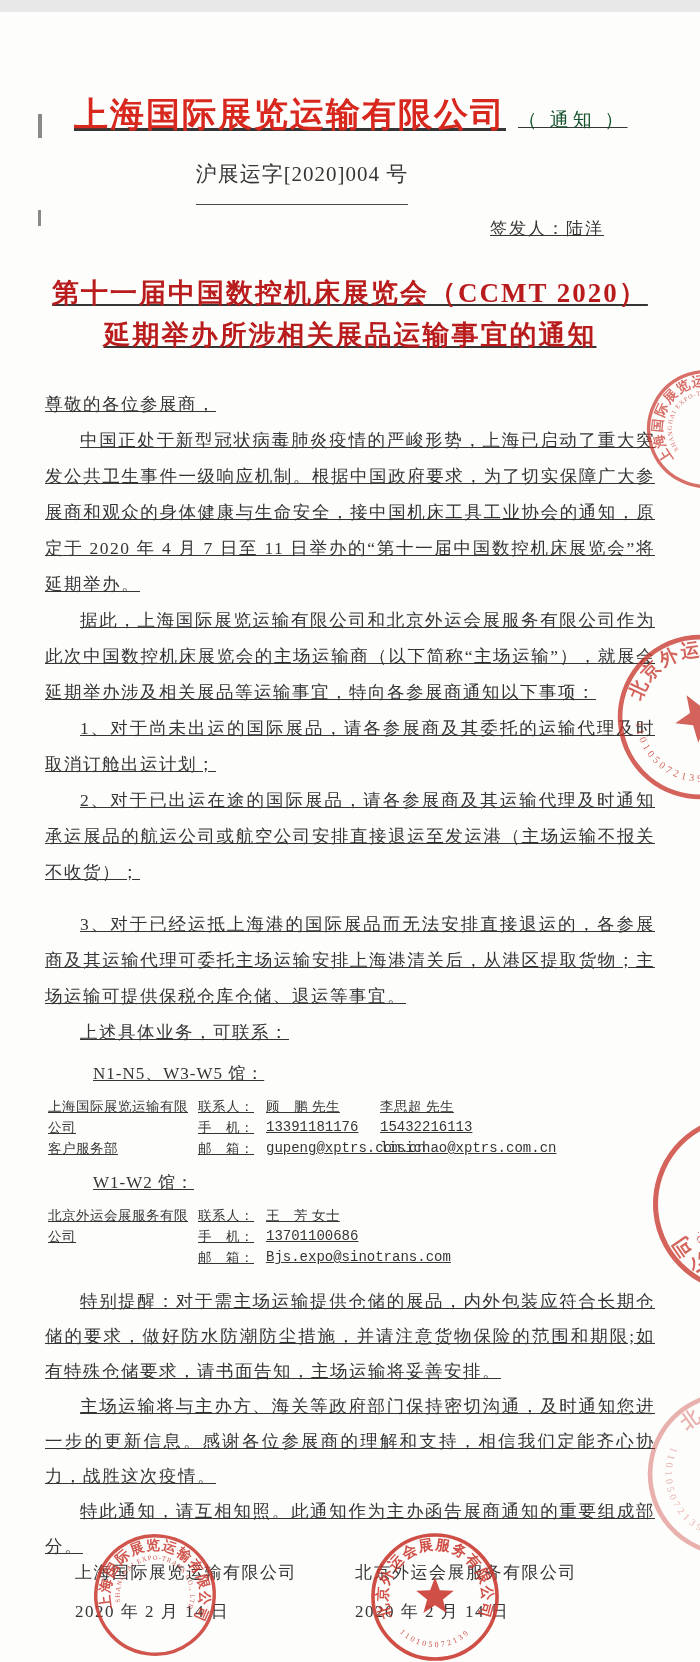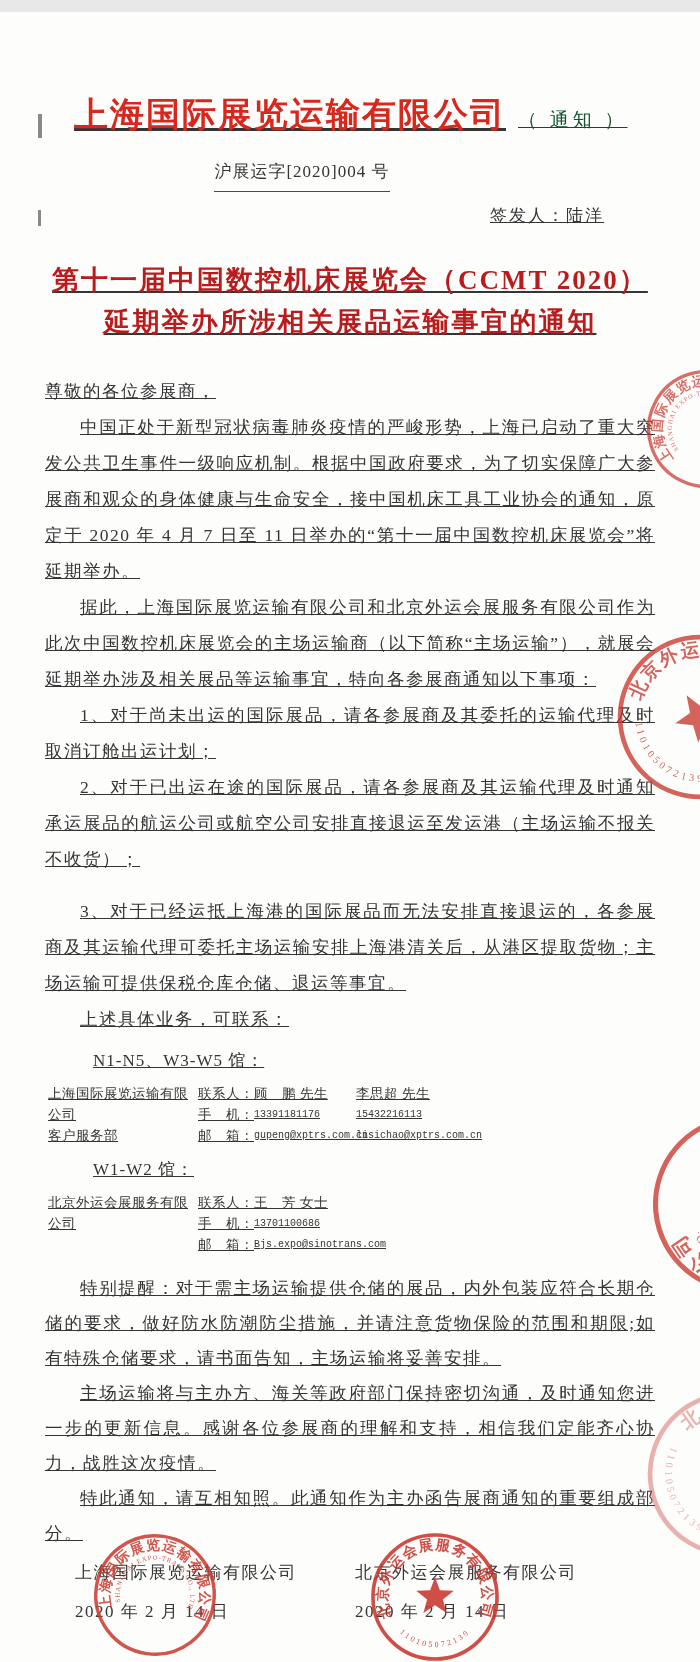--- a/index.html
+++ b/index.html
@@ -9,40 +9,40 @@
     font-family:"Liberation Serif","DejaVu Serif",serif;
     color:#353535;
     text-decoration:underline;
   }
   
   .letterhead{margin:80px 0 0 74px; display:flex; align-items:baseline;}
   .letterhead .co{font-family:"Liberation Sans","DejaVu Sans",sans-serif;
     font-weight:700; font-size:34px; letter-spacing:2px; color:#d8271d;}
   .letterhead .kind{font-size:19px; color:#14532d; margin-left:12px; letter-spacing:4px;}
   .docnum-wrap{text-align:center; margin-top:22px;}
-  .docnum{display:inline-block; transform:translateX(-48px); font-size:17px;
-    letter-spacing:1px; border-bottom:1.5px solid #4a4a4a; padding-bottom:8px;text-align:center;}
+  .docnum{display:inline-block; transform:translateX(-48px); font-size:21px;
+    letter-spacing:1px; border-bottom:1.5px solid #4a4a4a; padding-bottom:16px;text-align:center;}
   .issuer{text-align:right; padding-right:96px; margin-top:12px; font-size:17px; letter-spacing:2px;}
   
   .main-title{margin-top:32px; text-align:center; font-weight:700; color:#b91c1c;
     font-size:27px; line-height:42px; letter-spacing:2px;}
   
   .body{margin:30px 45px 0 45px; font-size:17.5px; line-height:36px;
     letter-spacing:1.5px; text-align:justify;}
   .body p{margin:0; text-indent:2em;}
   .body p.noindent{text-indent:0;}
   .gap-top{margin-top:16px !important;}
   .hall{margin:6px 0 4px 48px; font-size:17px; letter-spacing:1px;}
   
   .contact-table{display:flex; margin:2px 0 4px 3px; font-size:13.5px;
     line-height:21px; letter-spacing:0.5px; text-align:left;}
   .ct-company{width:150px; flex:0 0 150px;}
   .ct-rows{flex:1;}
-  .ct-row{display:grid; grid-template-columns:56px 102px 1fr;}
-  .val-mono{font-family:"Liberation Mono","DejaVu Sans Mono",monospace; font-size:10px; letter-spacing:0;}
+  .ct-row{display:grid; grid-template-columns:56px 102px 1fr;gap:12px;}
+  .val-mono{font-family:"Liberation Mono","DejaVu Sans Mono",monospace; font-size:14px; letter-spacing:0;}
   
   .closing p{line-height:35px;}
   
   .signatures{position:absolute; top:1550px; left:75px; display:flex;}
   .sig-col{width:280px; font-size:17px; letter-spacing:1.5px; line-height:22px;}
   .sig-date{margin-top:17px;}
   
   .stamp{position:absolute; pointer-events:none; color:#c9382e;}
   .stamp svg{display:block; width:100%; height:100%; transform-origin:50% 50%;}
   

